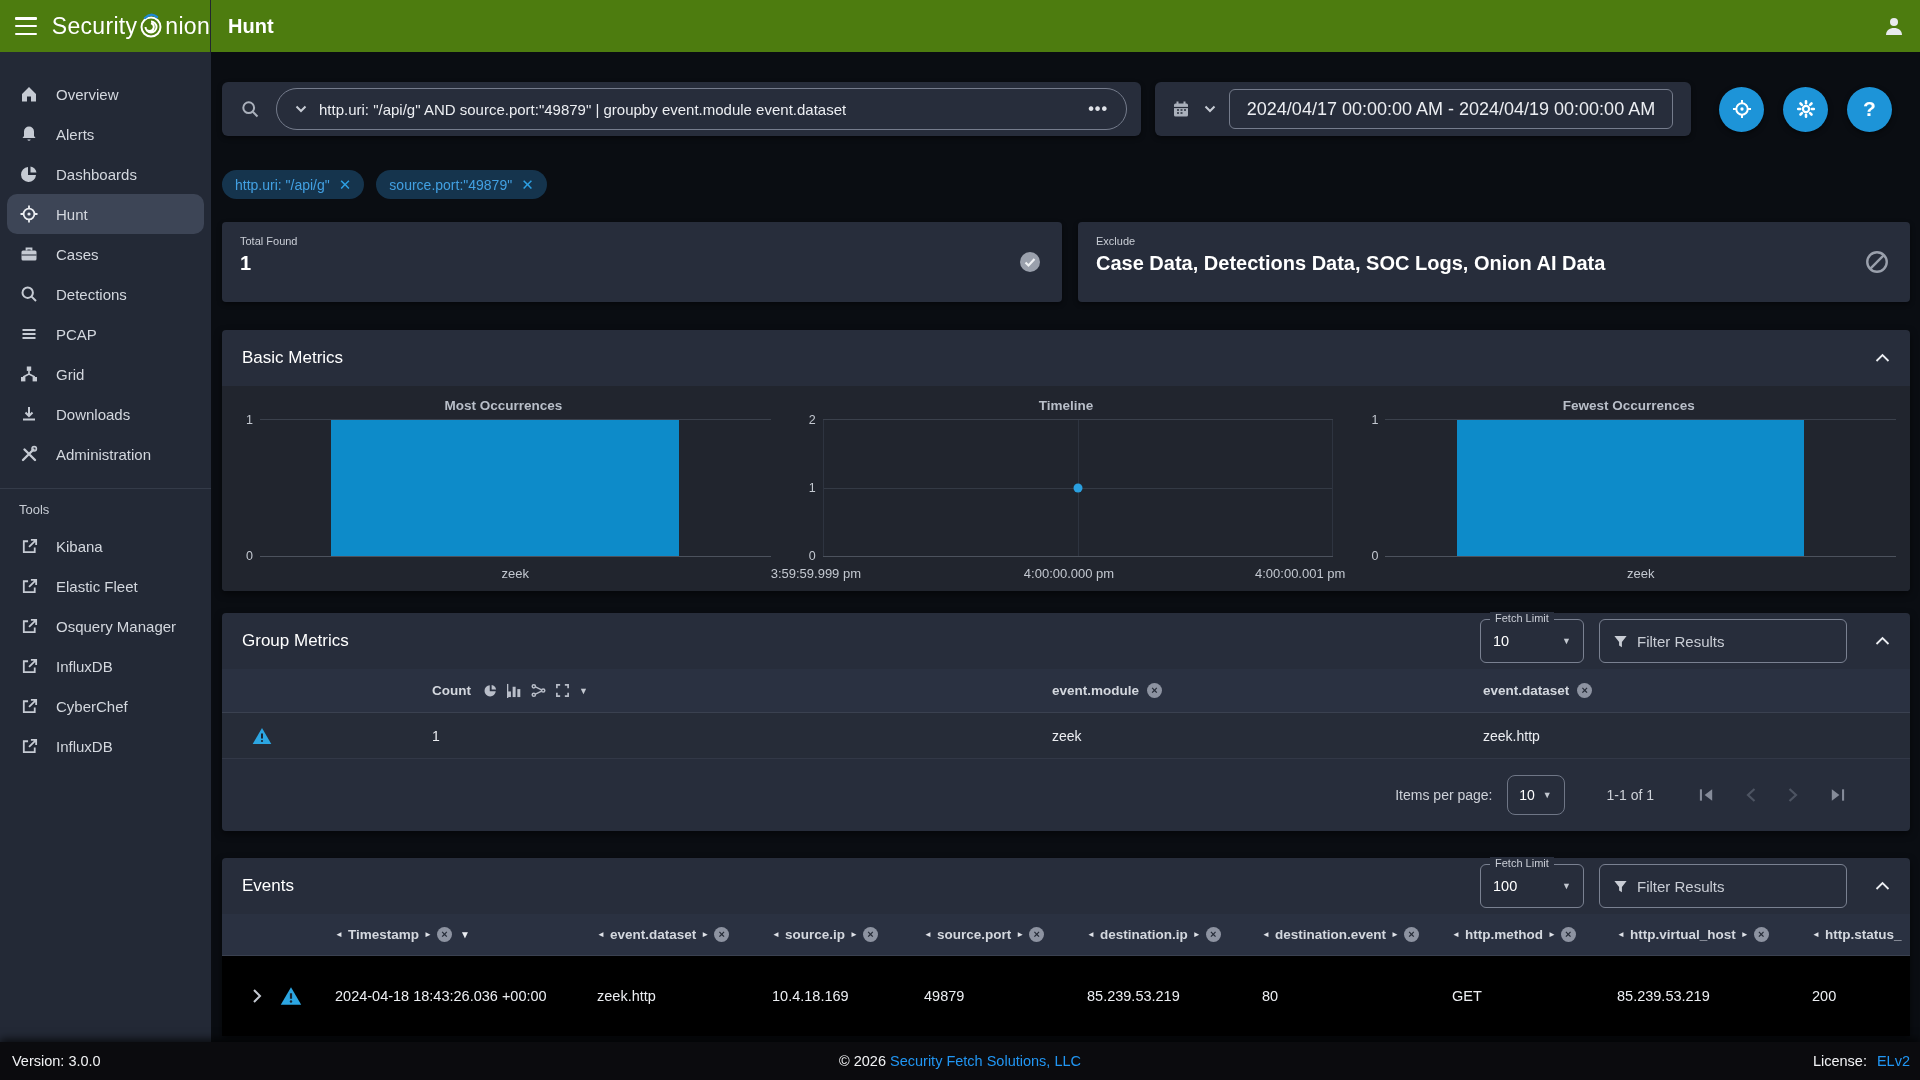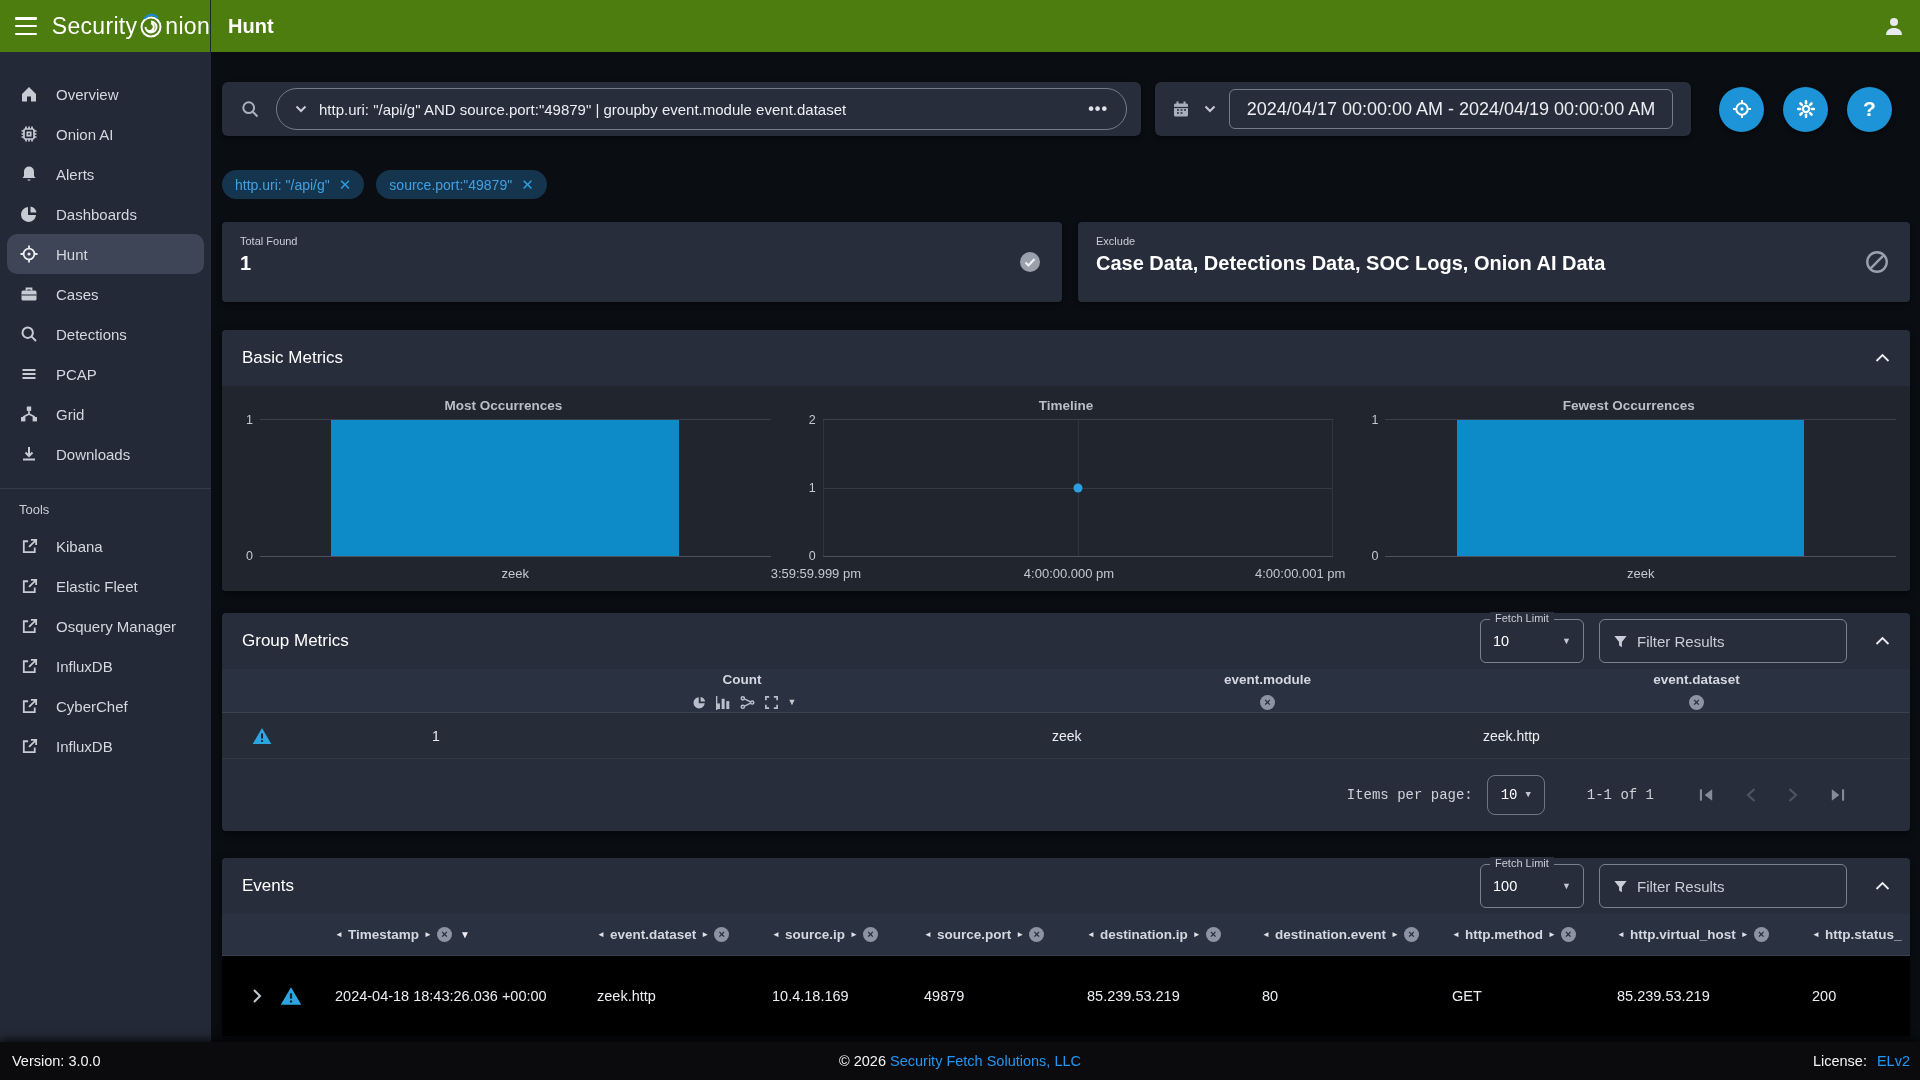--- a/index.html
+++ b/index.html
@@ -94,27 +94,27 @@
   .vline { position:absolute; top:0; bottom:0; width:1px; background:#2e3440; }
   .vline.v0 { left:0; } .vline.v1 { left:50%; } .vline.v2 { right:0; }
   .dot { position:absolute; width:9px; height:9px; border-radius:50%; background:#2aa0e0; transform:translate(-50%,50%); cursor:pointer; }
   .xlabel-single { margin-left:24px; margin-top:9px; text-align:center; font-size:13px; color:#c3c8d0; }
   .xlabel-triple { margin-left:-6px; margin-right:-12px; margin-top:9px; display:flex; justify-content:space-between; font-size:13px; color:#c3c8d0; }
   .xlabel-triple span:first-child { transform:translateX(-22px); }
 
   
   .gm-head { display:grid; grid-template-columns:210px 620px 431px 1fr; height:44px; align-items:center; background:#2a3141; border-bottom:1px solid #3a4150; font-size:13.5px; font-weight:bold; color:#d3d7de; }
   .gm-row  { display:grid; grid-template-columns:210px 620px 431px 1fr; height:46px; align-items:center; background:#262c38; border-bottom:1px solid #323847; font-size:14px; color:#eceef2; }
-  .hcell { display:flex; align-items:center; gap:8px;flex-direction:column; }
+  .hcell { display:flex; align-items:center; gap:8px; }
   .count-icons { display:flex; align-items:center; gap:9px; margin-left:4px; }
   .count-icons > * { cursor:pointer; }
   .xbadge { width:15px; height:15px; border-radius:50%; background:#8d93a1; color:#262c38; font-size:11px; font-weight:bold; display:inline-flex; align-items:center; justify-content:center; line-height:1; cursor:pointer; }
   .warn-cell { padding-left:30px; display:flex; align-items:center; gap:18px; }
 
-  .pagination { height:72px; display:flex; align-items:center; justify-content:flex-end; padding-right:64px; font-size:14px; color:#cdd1d8;font-family:Liberation Mono, monospace; }
+  .pagination { height:72px; display:flex; align-items:center; justify-content:flex-end; padding-right:64px; font-size:14px; color:#cdd1d8; }
   .pp-select { border:1px solid #6f7686; border-radius:8px; width:58px; height:40px; display:flex; align-items:center; justify-content:center; gap:8px; color:#fff; margin:0 42px 0 14px; cursor:pointer; }
   .page-range { margin-right:44px; }
   .pager { display:flex; align-items:center; gap:30px; }
   .pager > * { cursor:pointer; }
 
   .ev-head { display:grid; grid-template-columns:113px 262px 175px 152px 163px 175px 190px 165px 195px 1fr; height:42px; align-items:center; background:#2a3141; border-bottom:1px solid #3a4150; font-size:13.5px; font-weight:bold; color:#d3d7de; overflow:hidden; }
   .ev-row  { display:grid; grid-template-columns:113px 262px 175px 152px 163px 175px 190px 165px 195px 1fr; height:80px; align-items:center; background:#000000; font-size:14.5px; color:#eceef2; overflow:hidden; }
   .colhead { display:flex; align-items:center; gap:5px; white-space:nowrap; cursor:pointer; }
   .arrow { font-size:8px; color:#dfe2e8; }
   .cell { white-space:nowrap; overflow:hidden; }
@@ -154,30 +154,20 @@
   <div class="nav-item">
     <span class="nico">
         <svg width="20" height="20" viewBox="0 0 20 20">
           <path d="M3 10l7-7 7 7v7.5h-5v-5h-4v5H3z" fill="#c6cbd4"></path>
         </svg>
       </span>
     <span>Overview</span>
   </div>
   <div class="nav-item">
     <span class="nico">
-        <svg width="20" height="20" viewBox="0 0 20 20" stroke="#c6cbd4" fill="none" stroke-width="1.7">
-          <rect x="5" y="5" width="10" height="10" rx="1.5"></rect>
-          <rect x="8.3" y="8.3" width="3.4" height="3.4"></rect>
-          <path d="M7 5V2.5M10 5V2.5M13 5V2.5M7 17.5V15M10 17.5V15M13 17.5V15M5 7H2.5M5 10H2.5M5 13H2.5M17.5 7H15M17.5 10H15M17.5 13H15"></path>
-        </svg>
-      </span>
-    <span>Onion AI</span>
-  </div>
-  <div class="nav-item">
-    <span class="nico">
         <svg width="20" height="20" viewBox="0 0 20 20">
           <path d="M10 2.5a5 5 0 0 0-5 5v4.5L3.5 14h13L15 12V7.5a5 5 0 0 0-5-5z" fill="#c6cbd4"></path>
           <path d="M8.3 15.5a1.8 1.8 0 0 0 3.4 0z" fill="#c6cbd4"></path>
         </svg>
       </span>
     <span>Alerts</span>
   </div>
   <div class="nav-item">
     <span class="nico">
         <svg width="20" height="20" viewBox="0 0 20 20">
@@ -235,20 +225,29 @@
       </span>
     <span>Grid</span>
   </div>
   <div class="nav-item">
     <span class="nico">
         <svg width="20" height="20" viewBox="0 0 20 20" stroke="#c6cbd4" fill="none" stroke-width="2">
           <path d="M10 3v8M6.5 8.5L10 12l3.5-3.5M4 15.5h12"></path>
         </svg>
       </span>
     <span>Downloads</span>
+  </div>
+  <div class="nav-item">
+    <span class="nico">
+        <svg width="20" height="20" viewBox="0 0 20 20" stroke="#c6cbd4" fill="none" stroke-width="2.4" stroke-linecap="round">
+          <path d="M4 16L14.5 5.5M16 16L5.5 5.5"></path>
+          <circle cx="15.2" cy="4.8" r="2.2" stroke-width="1.6"></circle>
+        </svg>
+      </span>
+    <span>Administration</span>
   </div>
 
   <div class="nav-divider"></div>
   <div class="tools-header">Tools</div>
 
   <div class="nav-item">
     <span class="nico">
         <svg width="19" height="19" viewBox="0 0 20 20" stroke="#c6cbd4" fill="none" stroke-width="1.9">
           <path d="M8.5 4.5H4v11.5h11.5V11"></path>
           <path d="M11.5 3h5.5v5.5M16.5 3.5L9.5 10.5"></path>

